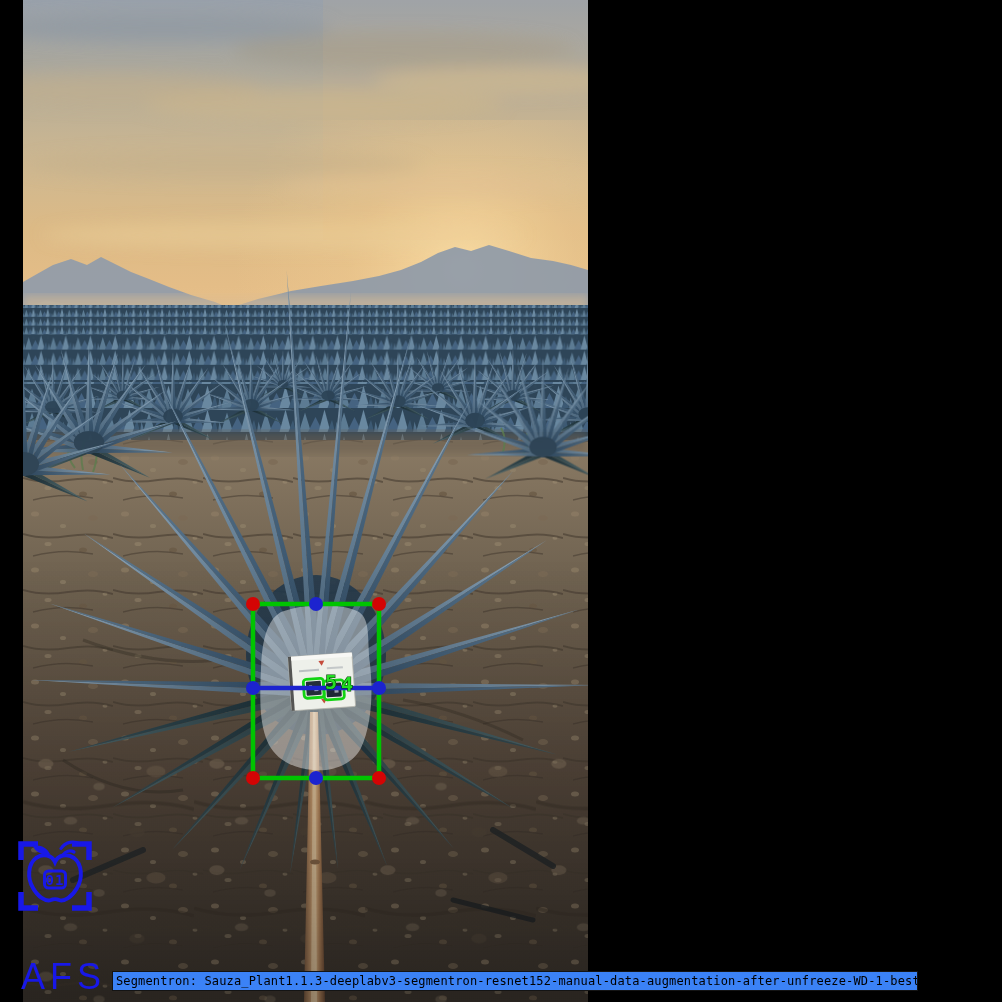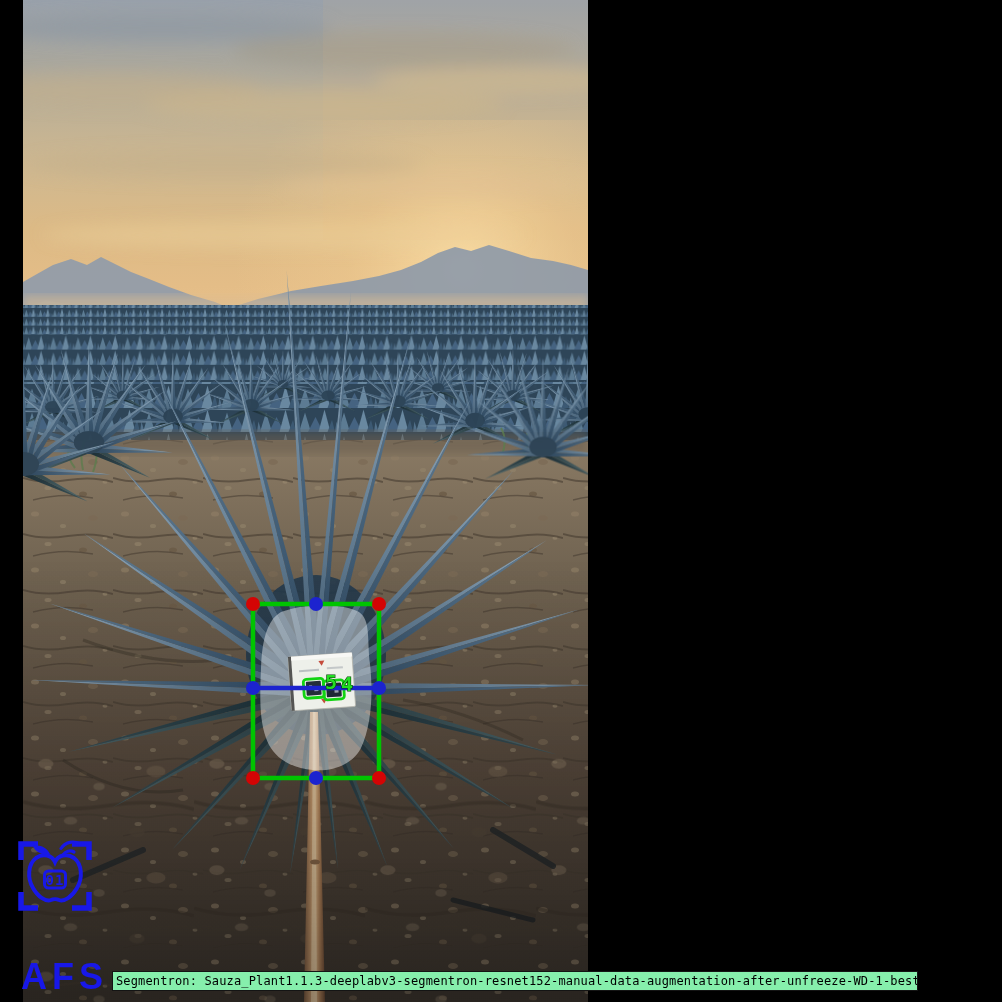--- a/index.html
+++ b/index.html
@@ -2,24 +2,24 @@
 <html><head>
 <meta charset="utf-8">
 <style>
   html,body{margin:0;padding:0;background:#000;}
   body{width:1002px;height:1002px;position:relative;overflow:hidden;font-family:"Liberation Sans",sans-serif;}
   .photo{position:absolute;left:23px;top:0;width:565px;height:1002px;background:#0a0a0a;}
   .photo svg{position:absolute;left:0;top:0;}
   .anno{z-index:10;}
   .afs-logo{position:absolute;left:17px;top:840px;z-index:25;}
   .afs-text{position:absolute;left:21px;top:956px;z-index:25;
-    font-family:"Liberation Sans",sans-serif;font-size:36px;font-weight:700;
+    font-family:"Liberation Sans",sans-serif;font-size:36px;font-weight:400;
     letter-spacing:5px;color:#1818e8;line-height:1.15;}
   .status-bar{position:absolute;left:112px;top:971px;width:806px;height:20px;z-index:30;
-    background:#86efac;border:1px solid #141414;box-sizing:border-box;
+    background:#3b82f6;border:1px solid #141414;box-sizing:border-box;
     font-family:"DejaVu Sans Mono","Liberation Mono",monospace;font-size:12px;
     letter-spacing:0.15px;color:#000;white-space:nowrap;overflow:hidden;padding:2px 2px 0 3px;}
   .lbl5{font-family:"DejaVu Sans Mono",monospace;font-weight:bold;font-size:20px;}
 </style>
 </head>
 <body>
 
 <div class="photo">
 
   <svg width="565" height="1002" viewBox="0 0 565 1002" xmlns="http://www.w3.org/2000/svg">

